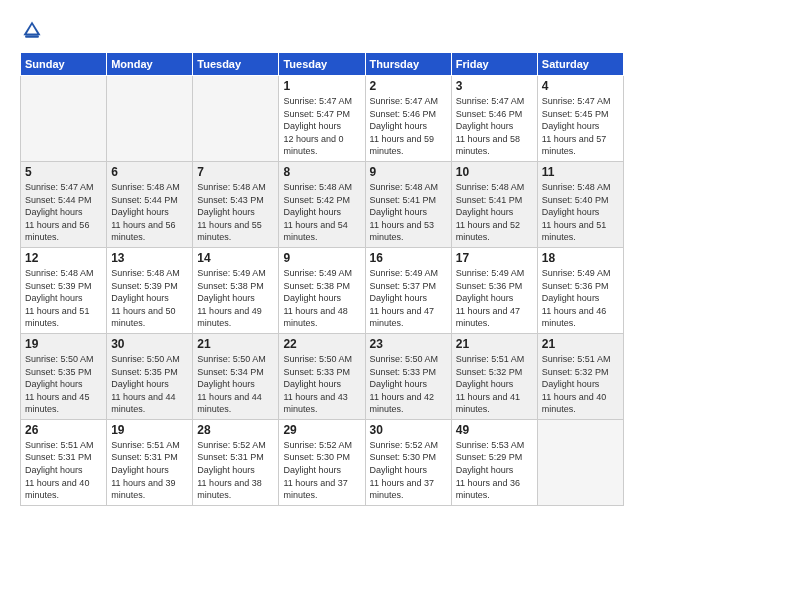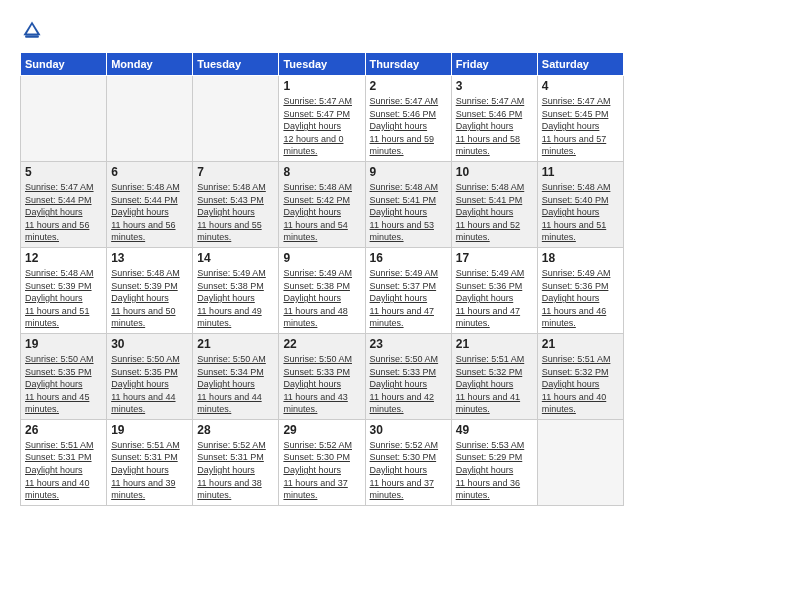--- a/index.html
+++ b/index.html
@@ -87,21 +87,20 @@
     .day-number {
       font-size: 12px;
       font-weight: bold;
       color: #222;
       margin-bottom: 2px;
     }
     .day-info {
       font-size: 9px;
       color: #333;
       line-height: 1.4;
-      text-decoration: underline;
     }
     .row-shaded td {
       background: #f0f0f0;
     }
   </style>
 </head>
 <body>
 
 <div class="page">
   <div class="header">

